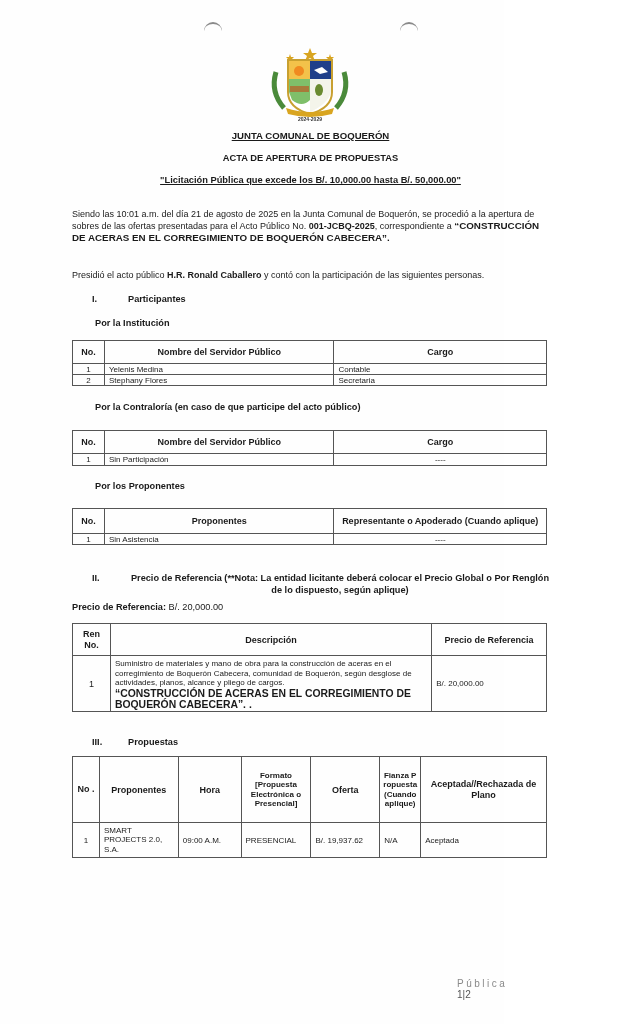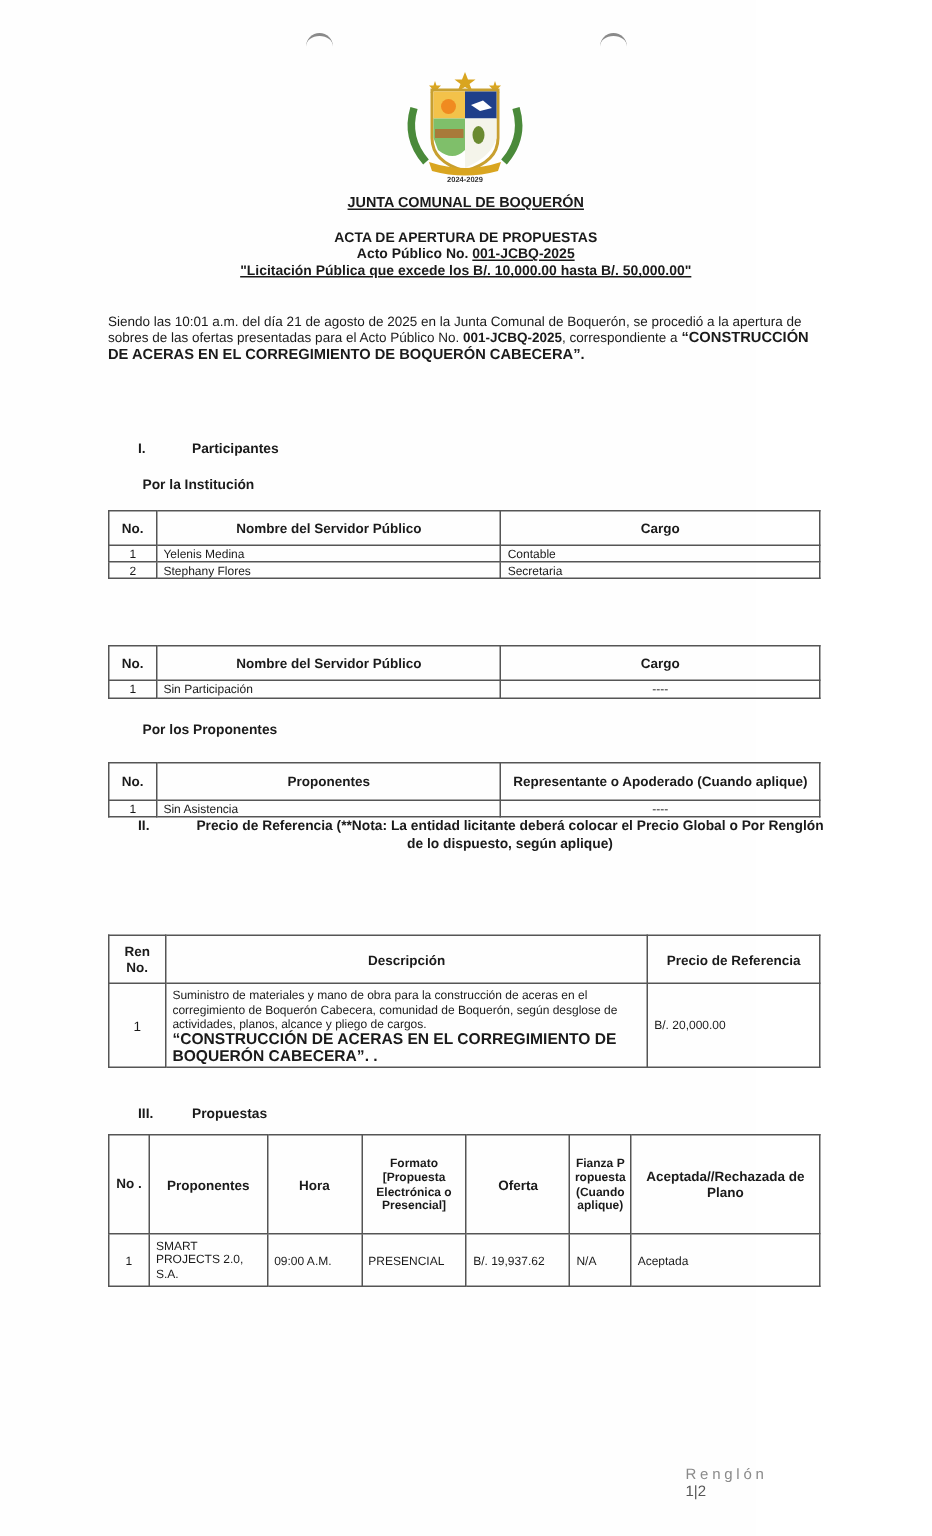--- a/index.html
+++ b/index.html
@@ -56,29 +56,29 @@
       <rect x="28" y="44" width="19" height="6" fill="#a87a3a"></rect>
       <path d="M48 37 L69 37 L69 50 Q66 62 48 70 Z" fill="#f4f4ea"></path>
       <ellipse cx="57" cy="48" rx="4" ry="6" fill="#6a8a30"></ellipse>
       <path d="M24 66 Q48 74 72 66 L70 72 Q48 78 26 72 Z" fill="#d9a520"></path>
       <text x="48" y="79" font-size="5" text-anchor="middle" fill="#333" font-family="Liberation Sans, sans-serif" font-weight="bold">2024-2029</text>
     </svg>
   </div>
 
   <div class="hdr u" style="top:130px; font-size:9.6px;">JUNTA COMUNAL DE BOQUERÓN</div>
   <div class="hdr" style="top:153px;">ACTA DE APERTURA DE PROPUESTAS</div>
-  <div class="hdr" style="top:164px;">
-    <span>Acto Público No. </span><span class="u">001-JCBQ-2025</span>
-  </div>
   <div class="hdr u" style="top:175px;">"Licitación Pública que excede los B/. 10,000.00 hasta B/. 50,000.00"</div>
 
   <div class="para" style="top:209px;">
     <span>Siendo las 10:01 a.m. del día 21 de agosto de 2025 en la Junta Comunal de Boquerón, se procedió a la apertura de sobres de las ofertas presentadas para el Acto Público No. </span><span class="b">001-JCBQ-2025</span><span>, correspondiente a </span><span class="bl">“CONSTRUCCIÓN DE ACERAS EN EL CORREGIMIENTO DE BOQUERÓN CABECERA”.</span>
   </div>
 
+  <div class="para" style="top:270px;">
+    <span>Presidió el acto público </span><span class="b">H.R. Ronald Caballero</span><span> y contó con la participación de las siguientes personas.</span>
+  </div>
 
   <div class="sec" style="top:294px;">
     <span class="num">I.</span><span>Participantes</span>
   </div>
   <div class="sub" style="top:318px;">Por la Institución</div>
 
   <table style="left:72px; top:340px; width:475px;">
     <colgroup>
         <col style="width:32px">
         <col style="width:230px">
@@ -96,20 +96,21 @@
       <td>Contable</td>
     </tr>
     <tr style="height:11px;">
       <td class="c">2</td>
       <td>Stephany Flores</td>
       <td>Secretaria</td>
     </tr>
   </tbody>
     </table>
 
+  <div class="sub" style="top:402px;">Por la Contraloría (en caso de que participe del acto público)</div>
 
   <table style="left:72px; top:430px; width:475px;">
     <colgroup>
         <col style="width:32px">
         <col style="width:230px">
         <col style="width:213px">
       </colgroup>
     <tbody>
         <tr style="height:23px;">
       <th>No.</th>
@@ -139,23 +140,26 @@
       <th style="line-height:10px;">Representante o Apoderado (Cuando aplique)</th>
     </tr>
     <tr style="height:11px;">
       <td class="c">1</td>
       <td>Sin Asistencia</td>
       <td class="c">----</td>
     </tr>
   </tbody>
     </table>
 
-  <div class="sec" style="top:545px; width:460px; line-height:11.5px;">
+  <div class="sec" style="top:573px; width:460px; line-height:11.5px;">
     <span class="num" style="float:left;">II.</span>
     <div style="margin-left:36px;text-align:center;">Precio de Referencia (**Nota: La entidad licitante deberá colocar el Precio Global o Por Renglón de lo dispuesto, según aplique)</div>
+  </div>
+  <div class="para" style="top:602px; font-size:9.2px;">
+    <span class="b">Precio de Referencia:</span><span> B/. 20,000.00</span>
   </div>
 
   <table style="left:72px; top:623px; width:475px;">
     <colgroup>
         <col style="width:38px">
         <col style="width:322px">
         <col style="width:115px">
       </colgroup>
     <tbody>
         <tr style="height:32px;">
@@ -204,16 +208,16 @@
       <td>09:00 A.M.</td>
       <td>PRESENCIAL</td>
       <td>B/. 19,937.62</td>
       <td>N/A</td>
       <td>Aceptada</td>
     </tr>
   </tbody>
     </table>
 
   <div class="pager">
-    <span>Renglón</span>
+    <span>Pública</span>
     <span class="n">1</span><span class="n">|</span><span class="n">2</span>
   </div>
 </div>
 
 </body></html>

